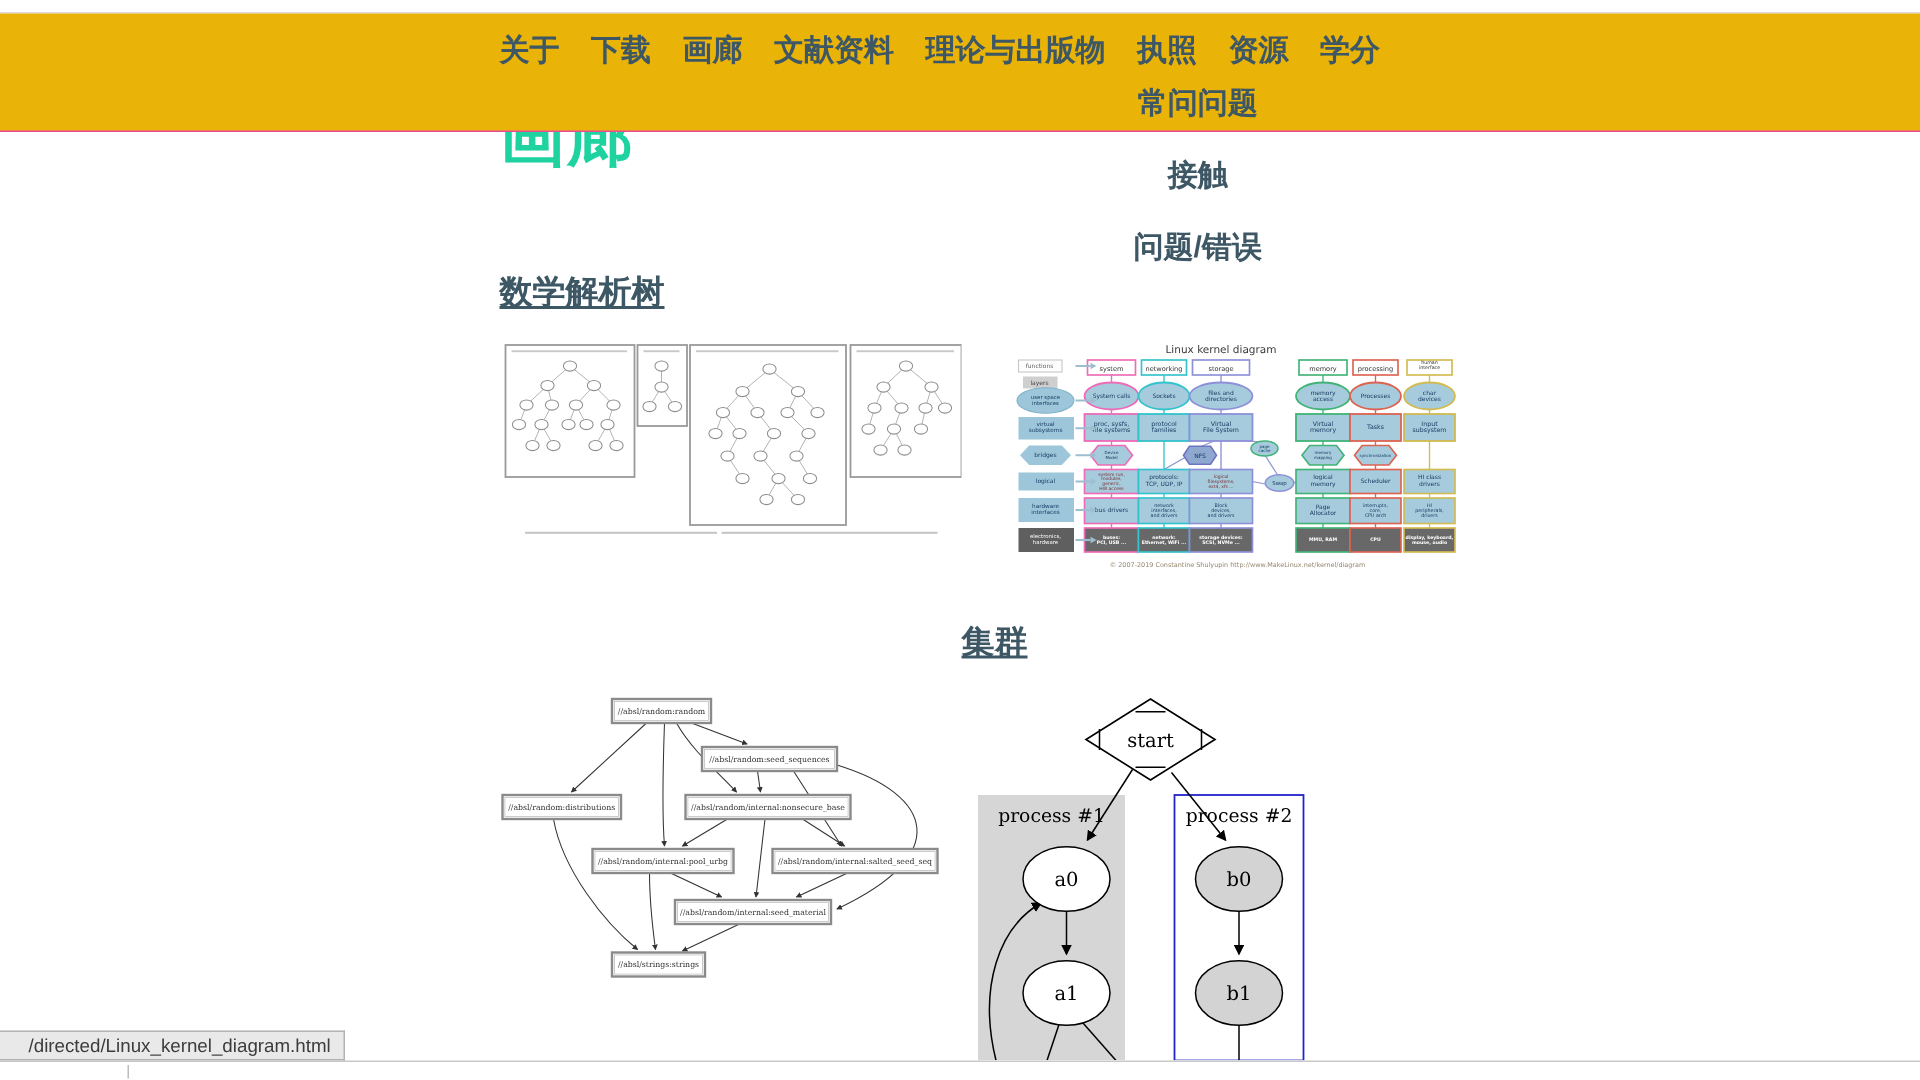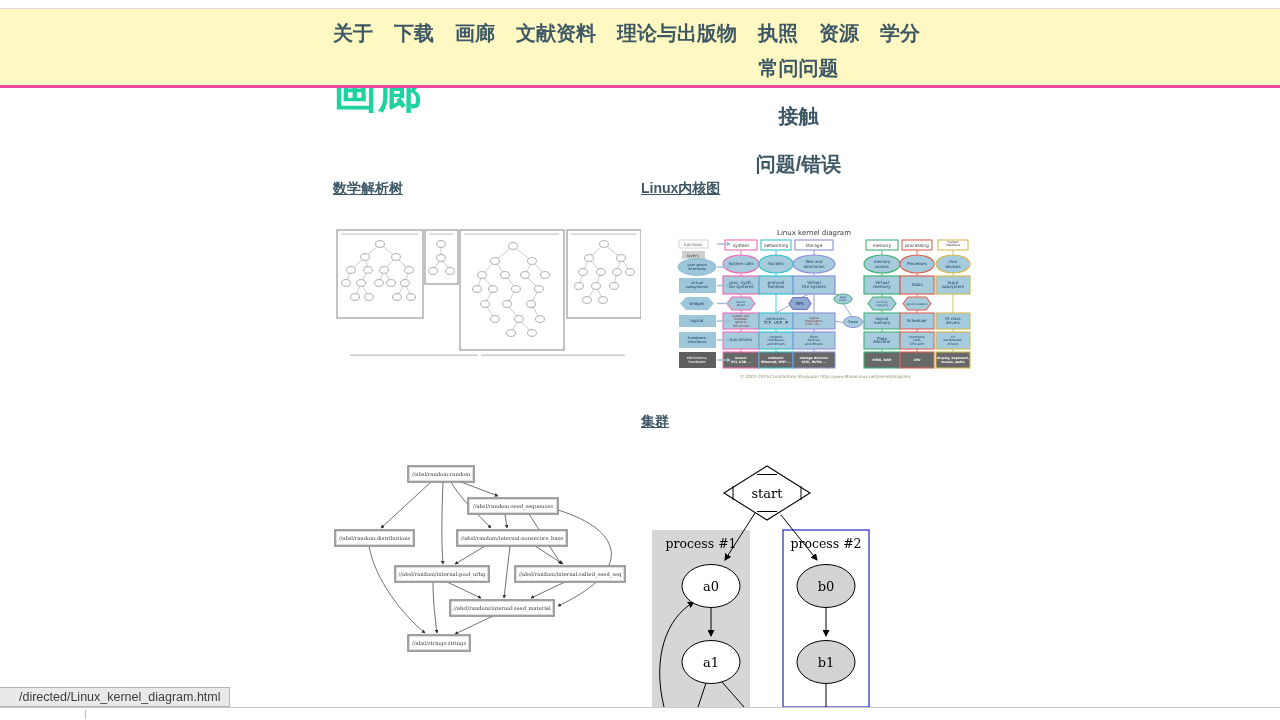--- a/index.html
+++ b/index.html
@@ -2,30 +2,30 @@
 <html><head>
 <meta charset="utf-8">
 <style>
   * { margin:0; padding:0; box-sizing:border-box; }
   html,body { width:1280px; height:720px; overflow:hidden; background:#fff;
     font-family:"Liberation Sans","DejaVu Sans",sans-serif; }
   #frame { position:relative; width:1280px; height:720px; background:#fff; overflow:hidden; }
 
   .hairline-top { position:absolute; left:0; top:8px; width:1280px; height:1px; background:#dadada; }
 
-  #topnav { position:absolute; left:0; top:9px; width:1280px; height:79px; background:#fef9c3;
-    border-bottom:3px solid #ec4899; z-index:10; padding:8px 16px 0 333px; }
+  #topnav { position:absolute; left:0; top:9px; width:1280px; height:79px; background:#eab308;
+    border-bottom:1px solid #ec4899; z-index:10; padding:8px 16px 0 333px; }
   .nav-row { display:flex; align-items:center; gap:21px; height:32px; }
   .nav-row + .nav-row { margin-top:6px;flex-direction:column; }
   .nav-link { font-size:20px; font-weight:bold; color:#3d5765; text-decoration:none; white-space:nowrap; cursor:pointer; }
 
   #page-title { position:absolute; left:333px; top:70px; font-size:44px; font-weight:bold;
     color:#1ed3a0; line-height:1; z-index:1; letter-spacing:1px; }
 
-  .section-title { position:absolute; font-size:14px; font-weight:bold; color:#3d5765;
+  .section-title { position:absolute; font-size:22px; font-weight:bold; color:#3d5765;
     text-decoration:underline; cursor:pointer; white-space:nowrap; }
   #sec-title-0 { left:333px; top:180px; }
   #sec-title-1 { left:641px; top:180px; }
   #sec-title-2 { left:333px; top:413px; }
   #sec-title-3 { left:641px; top:413px; }
 
   .thumb { position:absolute; cursor:pointer; }
   #parse-thumb   { left:335px; top:224px; width:306px; height:140px; }
   #kernel-thumb  { left:677px; top:226px; width:296px; height:158px; }
   #bazel-thumb   { left:333px; top:460px; width:308px; height:198px; }
@@ -63,21 +63,20 @@
     <div class="nav-row">
       <a class="nav-link">常问问题</a>
       <a class="nav-link">接触</a>
       <a class="nav-link">问题/错误</a>
     </div>
   </nav>
 
   <h1 id="page-title">画廊</h1>
 
   <a class="section-title" id="sec-title-0">数学解析树</a>
-  <a class="section-title" id="sec-title-1">Linux内核图</a>
   <a class="section-title" id="sec-title-3">集群</a>
 
   <div class="thumb" id="parse-thumb"><svg viewBox="0 0 306 140" width="100%" height="100%">
         <rect x="2" y="6" width="86" height="88" fill="#fff" stroke="#9a9a9a" stroke-width="1.2"></rect>
         <rect x="6" y="9.5" width="77" height="1.3" fill="#c9c9c9"></rect>
         <line x1="45" y1="20" x2="30" y2="33" stroke="#aaa" stroke-width="0.6"></line>
         <line x1="45" y1="20" x2="61" y2="33" stroke="#aaa" stroke-width="0.6"></line>
         <line x1="30" y1="33" x2="16" y2="46" stroke="#aaa" stroke-width="0.6"></line>
         <line x1="30" y1="33" x2="33" y2="46" stroke="#aaa" stroke-width="0.6"></line>
         <line x1="61" y1="33" x2="49" y2="46" stroke="#aaa" stroke-width="0.6"></line>

